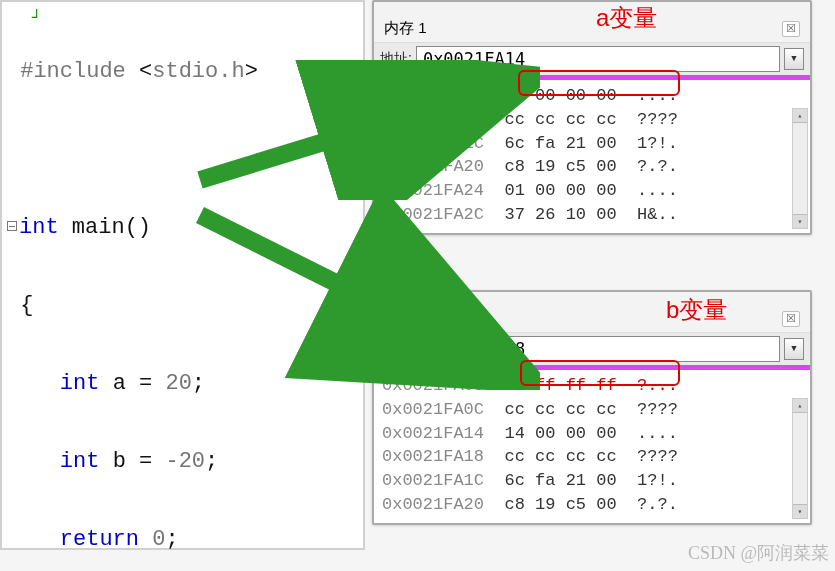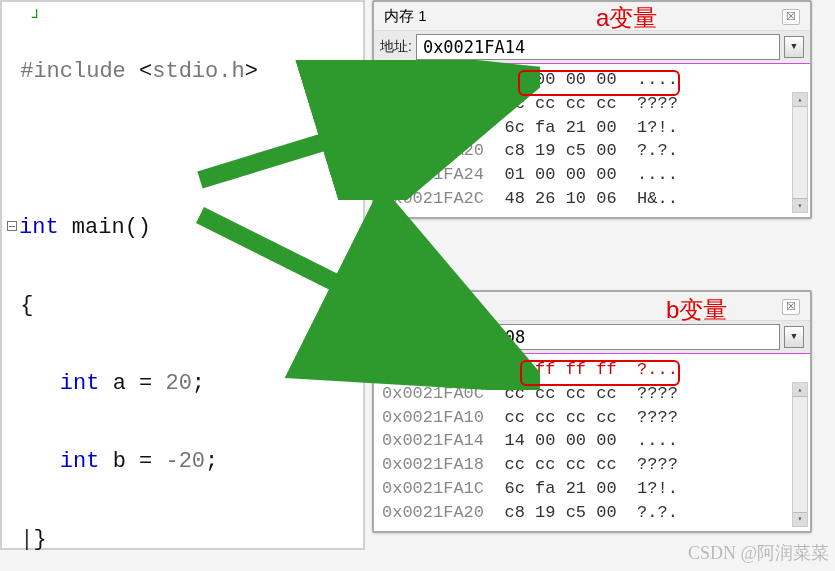--- a/index.html
+++ b/index.html
@@ -59,21 +59,21 @@
       background: #fff;
       border: 2px solid #aaa;
       border-radius: 2px;
       box-shadow: 0 1px 3px rgba(0,0,0,.15);
       z-index: 5;
       width: 440px;
     }
     #mem1 { left: 372px; top: 0; }
     #mem2 { left: 372px; top: 290px; }
     .mem-title {
-      padding: 5px 10px 4px;
+      padding: 17px 10px 4px;
       font-family: "Microsoft YaHei", sans-serif;
       font-size: 15px;
       background: #f3f3f3;
       border-bottom: 1px solid #ddd;
       display: flex;
       justify-content: space-between;
       align-items: center;
     }
     .close-btn {
       border: 1px solid #bbb;
@@ -86,21 +86,21 @@
       justify-content: center;
       background: #fff;
       color: #666;
     }
     .addr-bar {
       display: flex;
       align-items: center;
       padding: 3px 6px;
       gap: 4px;
       background: #eaeaea;
-      border-bottom: 1px solid #d946ef;
+      border-bottom: 5px solid #d946ef;
     }
     .addr-label {
       font-family: "Microsoft YaHei", sans-serif;
       font-size: 14px;
       color: #222;
       white-space: nowrap;
     }
     .addr-input {
       flex: 1;
       font-family: Consolas, monospace;
@@ -187,20 +187,21 @@
 <body>
 
 <div class="code-area">
   <span class="green-stub">┘</span>
   <div class="code-line"> <span class="cl-pp">#include</span> <span class="cl-angle">&lt;</span><span class="cl-pp">stdio.h</span><span class="cl-angle">&gt;</span></div>
   <div class="code-line">&nbsp;</div>
   <div class="code-line"><span class="fold-marker"></span><span class="cl-type">int</span> <span class="cl-id">main</span><span class="cl-punct">()</span></div>
   <div class="code-line"> <span class="cl-punct">{</span></div>
   <div class="code-line">    <span class="cl-type">int</span> <span class="cl-id">a</span><span class="cl-punct"> = </span><span class="cl-num">20</span><span class="cl-punct">;</span></div>
   <div class="code-line">    <span class="cl-type">int</span> <span class="cl-id">b</span><span class="cl-punct"> = </span><span class="cl-num">-20</span><span class="cl-punct">;</span></div>
+  <div class="code-line">    <span class="cl-kw">return</span><span class="cl-num"> 0</span><span class="cl-punct">;</span></div>
   <div class="code-line"> <span class="cursor">|</span><span class="cl-punct">}</span></div>
 </div>
 
 <div id="lab-a" class="var-label">a变量</div>
 <div id="lab-b" class="var-label">b变量</div>
 
 <div id="box-a" class="red-box"></div>
 <div id="box-b" class="red-box"></div>
 
 <div id="mem1" class="mem-panel">
@@ -212,42 +213,41 @@
     <span class="addr-label">地址:</span>
     <input class="addr-input" value="0x0021FA14" style="">
     <span class="addr-drop">▼</span>
   </div>
   <div class="mem-body">
     <div class="mem-row"><span class="addr">0x0021FA14</span>  <span class="hex">14 00 00 00</span>  <span class="ascii">....</span></div>
     <div class="mem-row"><span class="addr">0x0021FA18</span>  <span class="hex">cc cc cc cc</span>  <span class="ascii">????</span></div>
     <div class="mem-row"><span class="addr">0x0021FA1C</span>  <span class="hex">6c fa 21 00</span>  <span class="ascii">1?!.</span></div>
     <div class="mem-row"><span class="addr">0x0021FA20</span>  <span class="hex">c8 19 c5 00</span>  <span class="ascii">?.?.</span></div>
     <div class="mem-row"><span class="addr">0x0021FA24</span>  <span class="hex">01 00 00 00</span>  <span class="ascii">....</span></div>
-    <div class="mem-row"><span class="addr">0x0021FA2C</span>  <span class="hex">48 26 10 06</span>  <span class="ascii">H&amp;..</span></div>
+    <div class="mem-row"><span class="addr">0x0021FA2C</span>  <span class="hex">37 26 10 00</span>  <span class="ascii">H&amp;..</span></div>
     <div class="scroll-track">
       <div class="scroll-btn">▴</div>
       <div class="scroll-btn b">▾</div>
     </div>
   </div>
 </div>
 
 <div id="mem2" class="mem-panel">
   <div class="mem-title">
     <span>内存 2</span>
     <span class="close-btn">☒</span>
   </div>
   <div class="addr-bar">
     <span class="addr-label">地址:</span>
     <input class="addr-input" value="0x0021FA08" style="">
     <span class="addr-drop">▼</span>
   </div>
   <div class="mem-body">
     <div class="mem-row"><span class="addr">0x0021FA08</span>  <span class="hex" style="color:#c00">f6 ff ff ff</span>  <span class="ascii" style="color:#c00">?...</span></div>
     <div class="mem-row"><span class="addr">0x0021FA0C</span>  <span class="hex">cc cc cc cc</span>  <span class="ascii">????</span></div>
-    <div class="mem-row"><span class="addr">0x0021FA10</span>  <span class="hex">cc cc cc cc</span>  <span class="ascii">????</span></div>
     <div class="mem-row"><span class="addr">0x0021FA14</span>  <span class="hex">14 00 00 00</span>  <span class="ascii">....</span></div>
     <div class="mem-row"><span class="addr">0x0021FA18</span>  <span class="hex">cc cc cc cc</span>  <span class="ascii">????</span></div>
     <div class="mem-row"><span class="addr">0x0021FA1C</span>  <span class="hex">6c fa 21 00</span>  <span class="ascii">1?!.</span></div>
     <div class="mem-row"><span class="addr">0x0021FA20</span>  <span class="hex">c8 19 c5 00</span>  <span class="ascii">?.?.</span></div>
     <div class="scroll-track">
       <div class="scroll-btn">▴</div>
       <div class="scroll-btn b">▾</div>
     </div>
   </div>
 </div>

